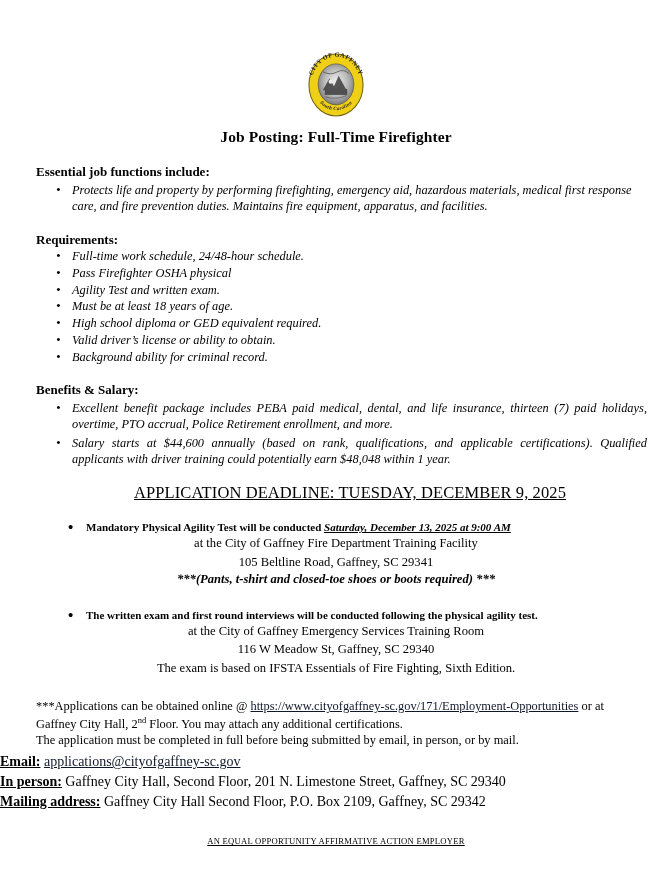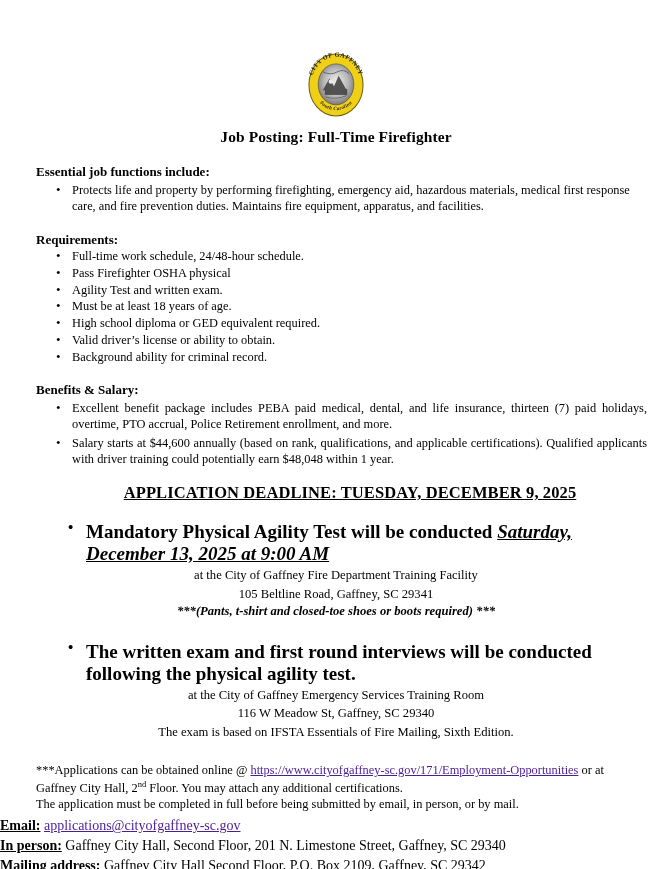--- a/index.html
+++ b/index.html
@@ -61,47 +61,48 @@
     margin: 0;
     padding: 0;
   }
   ul.blist > li {
     position: relative;
     padding-left: 72px;
     padding-right: 25px;
     font-size: 12.4px;
     line-height: 1.28;
     margin-top: 3px;
+    font-style: italic;
   }
   ul.blist > li::before {
     content: "\2022";
     position: absolute;
     left: 56px;
     top: -1px;
     font-size: 13px;
   }
   ul.blist.justify > li { text-align: justify; }
   ul.blist.tight > li { margin-top: 1px; }
 
   
   .deadline {
     text-align: center;
     font-size: 16.5px;
-    font-weight: bold;
+    font-weight: normal;
     text-decoration: underline;
     margin-top: 16px;
     letter-spacing: 0.1px;
     padding-left: 28px;
   }
 
   
   .event-block { margin-top: 18px; }
   .event-head {
     position: relative;
-    font-size: 19px;
+    font-size: 11px;
     font-weight: bold;
     padding-left: 86px;
     padding-right: 44px;
   }
   .event-head::before {
     content: "\2022";
     position: absolute;
     left: 68px;
     top: -2px;
     font-size: 15px;
@@ -129,21 +130,21 @@
 
   
   .closing {
     margin-top: 22px;
     padding: 0 28px 0 36px;
     font-size: 12.4px;
     line-height: 1.32;
   }
   .closing p { margin: 0; }
   a.link {
-    color: #4c1d95;
+    color: #0f172a;
     text-decoration: underline;
   }
   sup { font-size: 8.5px; vertical-align: super; margin-top: 20px; }
 
   
   .contacts {
     margin-top: 4px;
     font-size: 14px;
     line-height: 1.42;
   }
@@ -227,21 +228,21 @@
     <div class="event-head"><span>Mandatory Physical Agility Test will be conducted </span><span class="emph">Saturday, December 13, 2025 at 9:00 AM</span></div>
     <div class="event-line">at the City of Gaffney Fire Department Training Facility</div>
     <div class="event-line">105 Beltline Road, Gaffney, SC  29341</div>
     <div class="event-note">***(Pants, t-shirt and closed-toe shoes or boots required)  ***</div>
   </div>
 
   <div class="event-block second">
     <div class="event-head"><span>The written exam and first round interviews will be conducted following the physical agility test.</span></div>
     <div class="event-line">at the City of Gaffney Emergency Services Training Room</div>
     <div class="event-line">116 W Meadow St, Gaffney, SC 29340</div>
-    <div class="event-line">The exam is based on IFSTA Essentials of Fire Mailing, Sixth Edition.</div>
+    <div class="event-line">The exam is based on IFSTA Essentials of Fire Fighting, Sixth Edition.</div>
   </div>
 
   <div class="closing">
     <p><span>***Applications can be obtained online @ </span><a class="link" href="#">https://www.cityofgaffney-sc.gov/171/Employment-Opportunities</a><span> or at Gaffney City Hall, 2</span><sup>nd</sup><span> Floor. You may attach any additional certifications.</span></p>
     <p>The application must be completed in full before being submitted by email, in person, or by mail.</p>
   </div>
 
   <div class="contacts">
     <div><span class="clabel">Email:</span> <a class="link" href="#">applications@cityofgaffney-sc.gov</a></div>
     <div><span class="clabel">In person:</span> <span>Gaffney City Hall, Second Floor, 201 N. Limestone Street, Gaffney, SC 29340</span></div>

